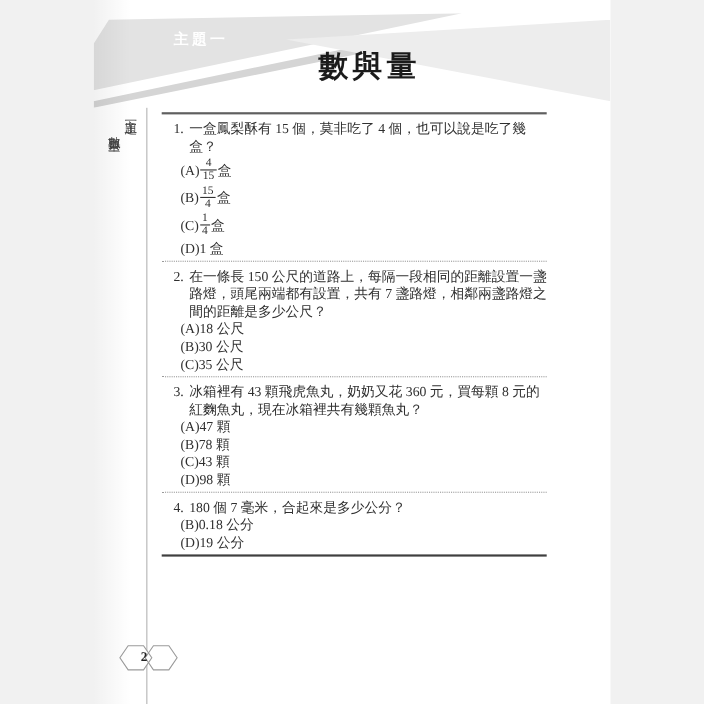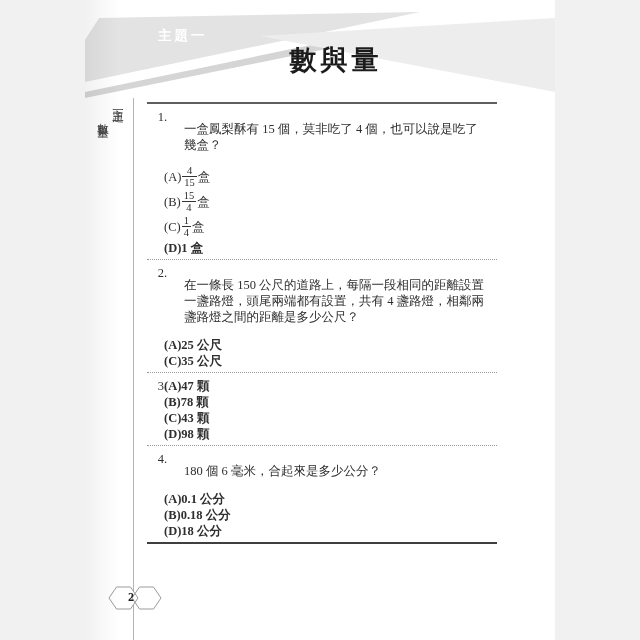--- a/index.html
+++ b/index.html
@@ -58,22 +58,22 @@
   .side-label .grp + .grp{margin-top:14px;}
   
   .content{
     position:absolute; left:62px; top:102px; width:350px;
     border-top:2px solid #5f5f5f; border-bottom:2px solid #3f3f3f;
     font-size:12.5px; line-height:16px;
   }
   .question{position:relative; padding:5px 0 3px 25px;}
   .question + .question{border-top:1px dotted #9a9a9a;}
   .q-num{position:absolute; left:4px; top:5px; width:16px; text-align:right;}
-  .q-text{margin:12px;}
-  .opt{margin-left:-8px; line-height:16px;font-weight:bold;}
+  .q-text{margin:0;}
+  .opt{margin-left:-8px; line-height:16px;}
   .opt-frac{margin:2px 0 2px -8px; line-height:12px; display:flex; align-items:center;}
   .frac{
     display:inline-block; text-align:center; vertical-align:middle;
     font-size:10.5px; line-height:11px; margin:0 1px;
   }
   .frac .num{display:block; padding:0 2px; border-bottom:1px solid #333;}
   .frac .den{display:block; padding:0 2px;}
   
   .pagenum-wrap{position:absolute; left:23px; top:585px; width:54px; height:26px;}
   .pagenum-wrap svg{position:absolute; left:0; top:0;}
@@ -132,39 +132,40 @@
             </span>
             <span>盒</span>
         </div>
         <div class="opt">
           <span>(D)</span><span>1 盒</span>
         </div>
       </div>
 
       <div class="question">
         <span class="q-num">2.</span>
-        <div class="q-text">在一條長 150 公尺的道路上，每隔一段相同的距離設置一盞路燈，頭尾兩端都有設置，共有 4 盞路燈，相鄰兩盞路燈之間的距離是多少公尺？</div>
-        <div class="opt">(A)25 公尺</div>
+        <div class="q-text">在一條長 150 公尺的道路上，每隔一段相同的距離設置一盞路燈，頭尾兩端都有設置，共有 7 盞路燈，相鄰兩盞路燈之間的距離是多少公尺？</div>
+        <div class="opt">(A)18 公尺</div>
+        <div class="opt">(B)30 公尺</div>
         <div class="opt">(C)35 公尺</div>
       </div>
 
       <div class="question">
         <span class="q-num">3.</span>
+        <div class="q-text">冰箱裡有 43 顆飛虎魚丸，奶奶又花 360 元，買每顆 8 元的紅麴魚丸，現在冰箱裡共有幾顆魚丸？</div>
         <div class="opt">(A)47 顆</div>
         <div class="opt">(B)78 顆</div>
         <div class="opt">(C)43 顆</div>
         <div class="opt">(D)98 顆</div>
       </div>
 
       <div class="question">
         <span class="q-num">4.</span>
-        <div class="q-text">180 個 6 毫米，合起來是多少公分？</div>
-        <div class="opt">(A)0.1 公分</div>
+        <div class="q-text">180 個 7 毫米，合起來是多少公分？</div>
         <div class="opt">(B)0.18 公分</div>
-        <div class="opt">(D)18 公分</div>
+        <div class="opt">(D)19 公分</div>
       </div>
 
     </div>
 
     <div class="pagenum-wrap">
       <svg width="54" height="26" viewBox="0 0 54 26">
         <polygon points="1,13 8.5,2 22.5,2 30,13 22.5,24 8.5,24" fill="#ffffff" stroke="none"></polygon>
         <polygon points="24,13 31.5,2 45.5,2 53,13 45.5,24 31.5,24" fill="#ffffff" stroke="none"></polygon>
         <polygon points="1,13 8.5,2 22.5,2 30,13 22.5,24 8.5,24" fill="none" stroke="#9b9b9b" stroke-width="1"></polygon>
         <polygon points="24,13 31.5,2 45.5,2 53,13 45.5,24 31.5,24" fill="none" stroke="#9b9b9b" stroke-width="1"></polygon>

